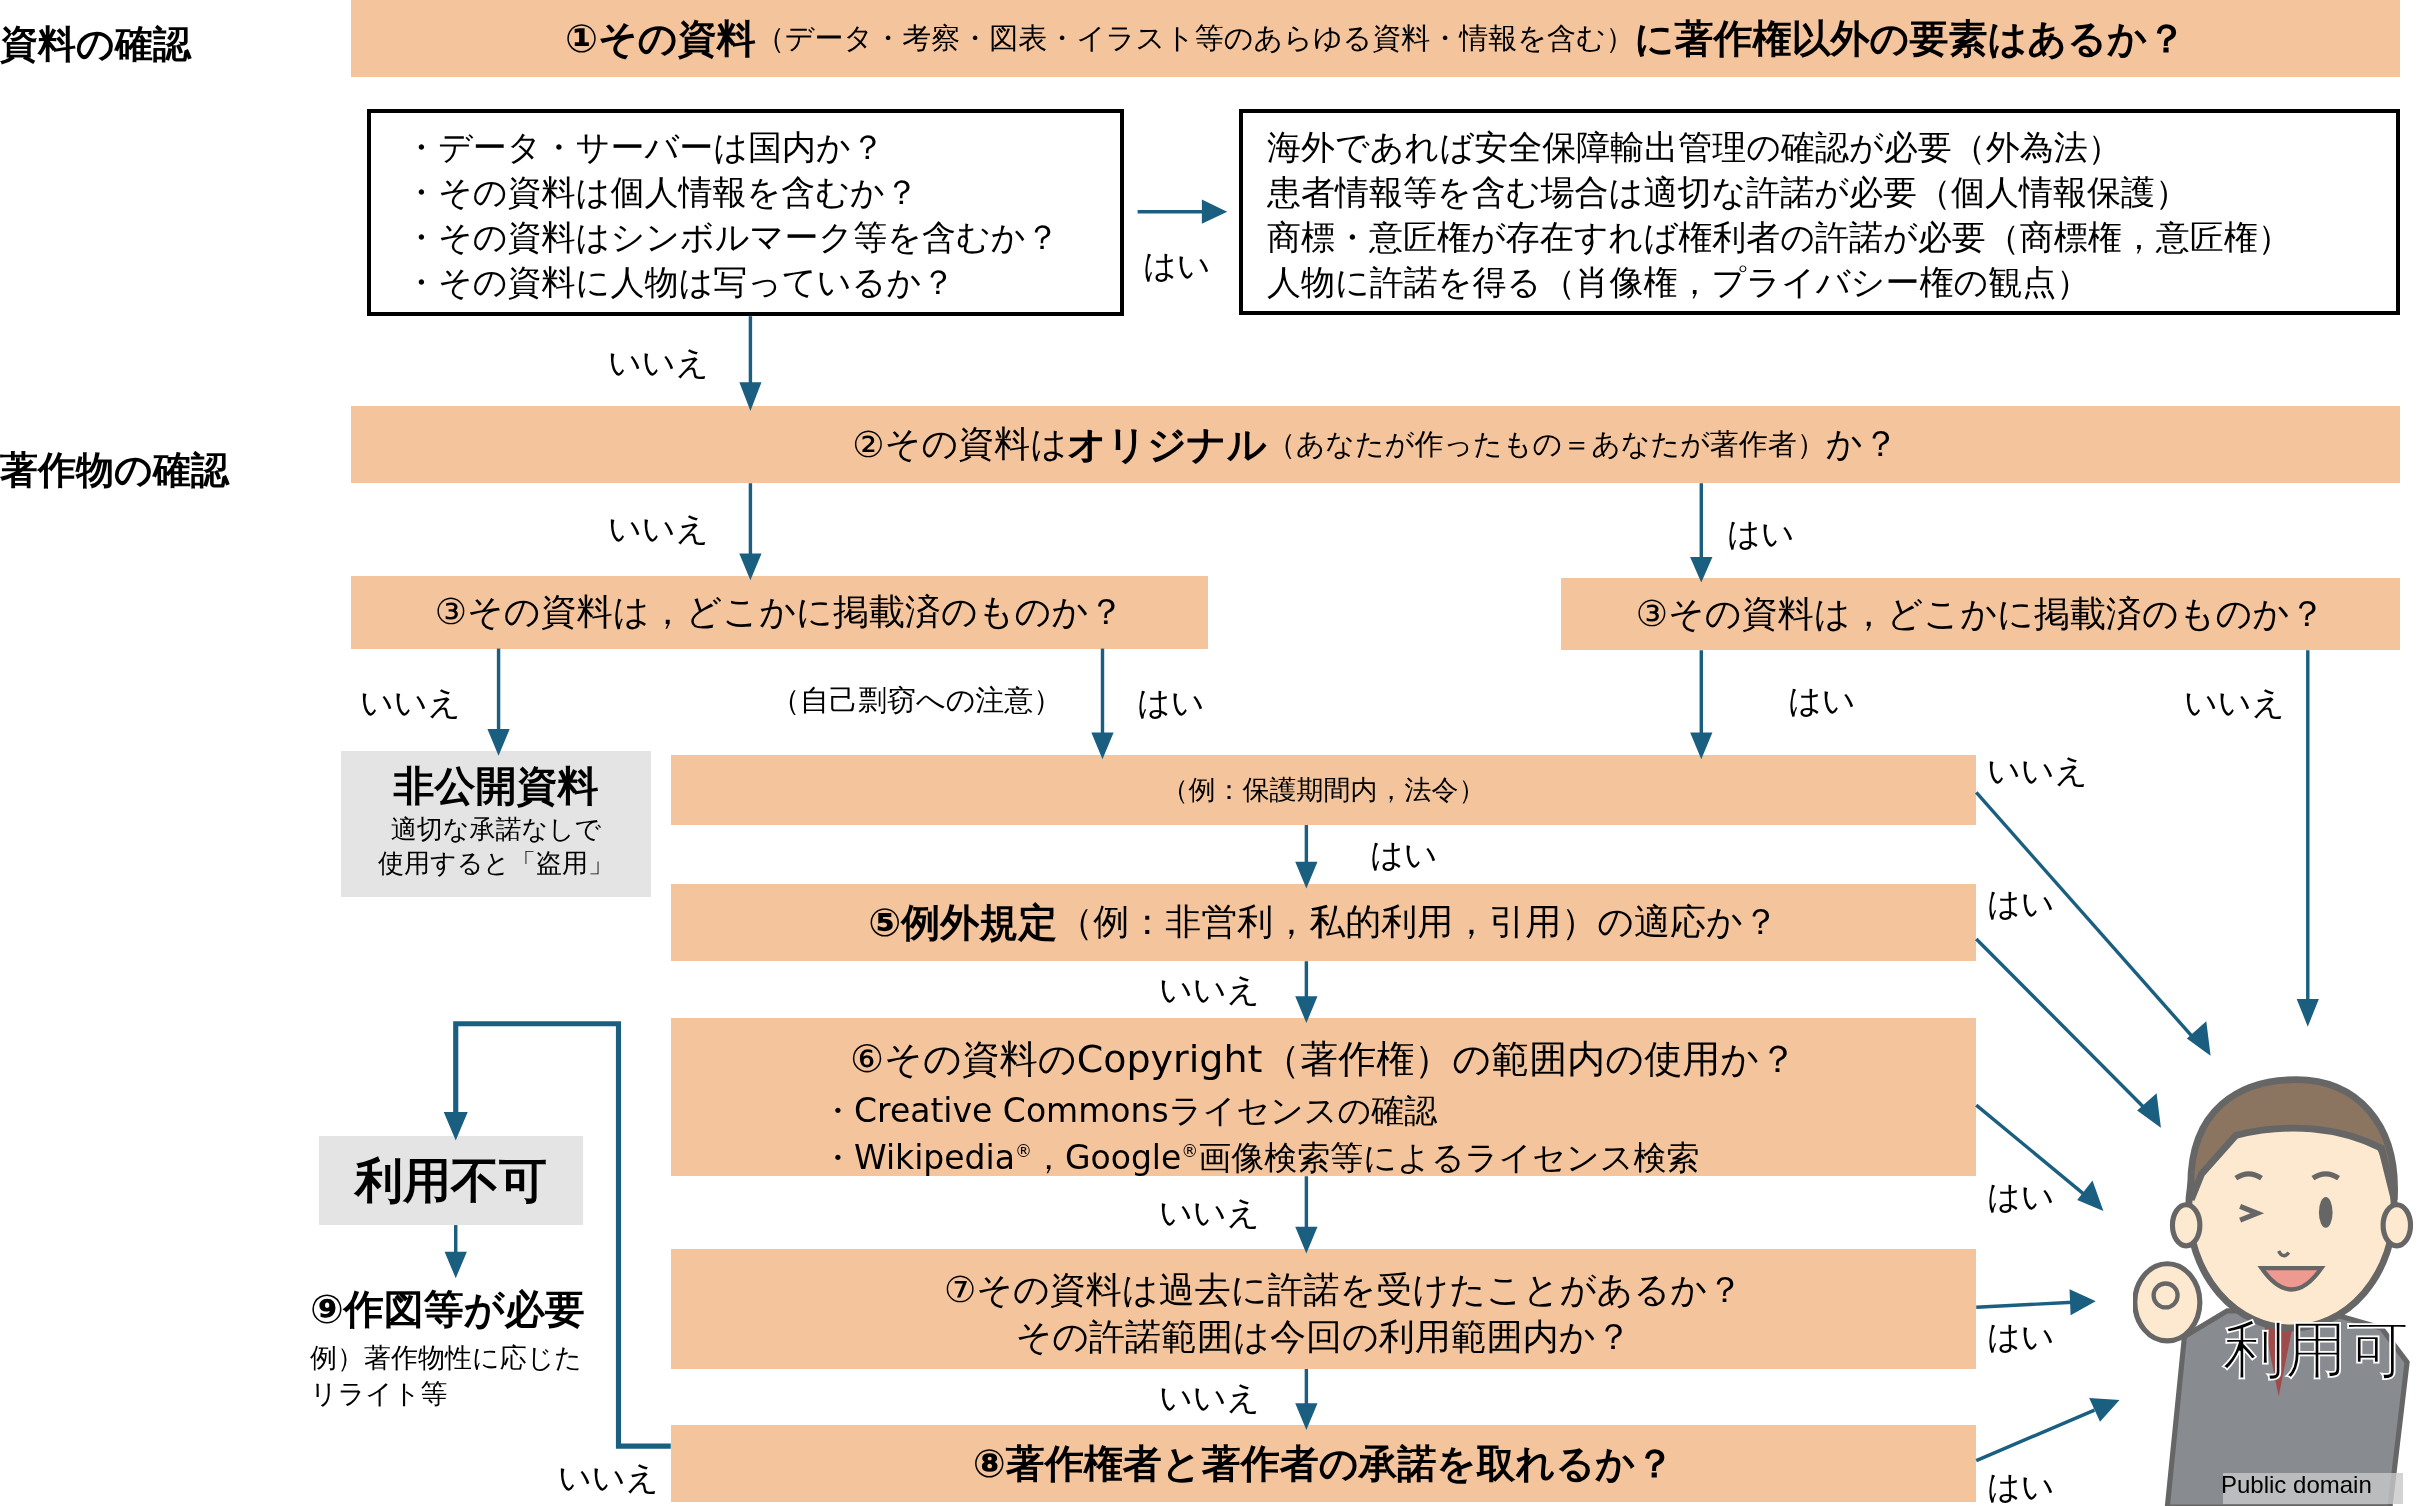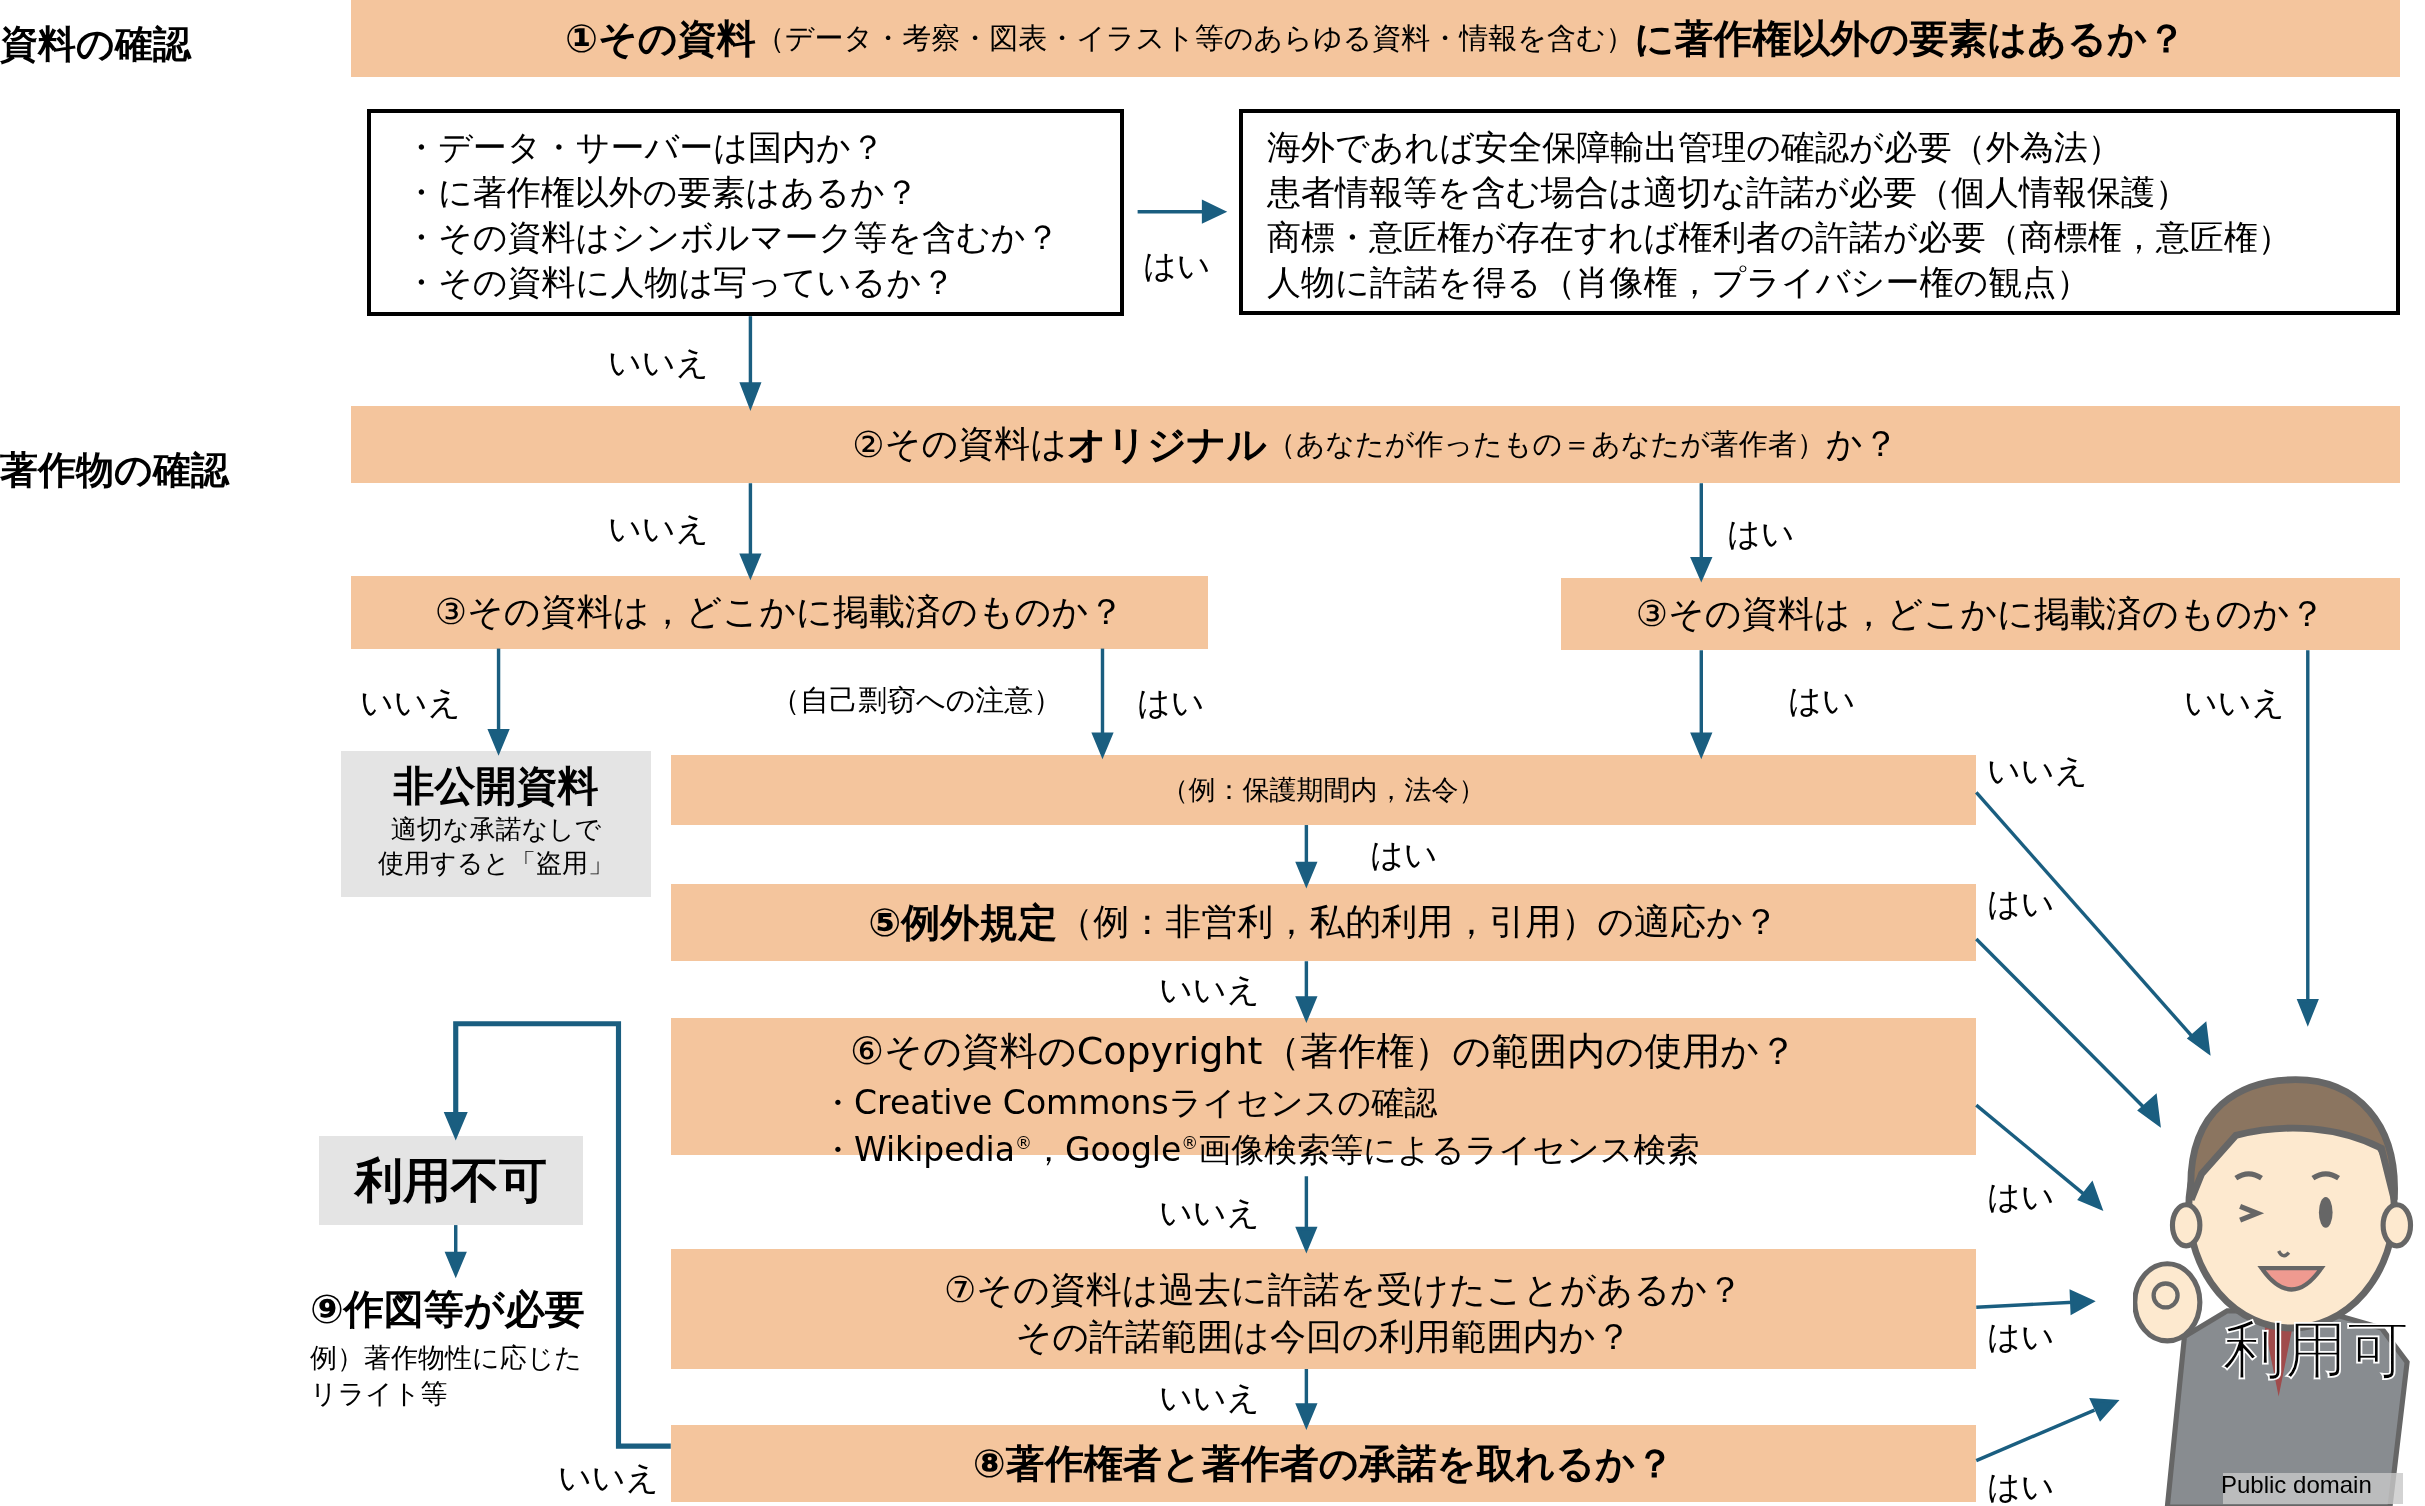--- a/index.html
+++ b/index.html
@@ -28,21 +28,21 @@
 
 <div class="box" style="left:351px;top:0;width:2049px;height:77px;">
   <span class="t-big">①</span>
   <span class="t-big">その資料</span>
   <span class="t-small">（データ・考察・図表・イラスト等のあらゆる資料・情報を含む）</span>
   <span class="t-big">に著作権以外の要素はあるか？</span>
 </div>
 
 <div class="outline" style="left:367px;top:109px;width:757px;height:207px;padding:12px 0 0 33px;">
   <div class="list">・データ・サーバーは国内か？</div>
-  <div class="list">・に著作権以外の要素はあるか？</div>
+  <div class="list">・その資料は個人情報を含むか？</div>
   <div class="list">・その資料はシンボルマーク等を含むか？</div>
   <div class="list">・その資料に人物は写っているか？</div>
 </div>
 
 <div class="outline" style="left:1239px;top:109px;width:1161px;height:206px;padding:12px 0 0 24px;">
   <div class="list">海外であれば安全保障輸出管理の確認が必要（外為法）</div>
   <div class="list">患者情報等を含む場合は適切な許諾が必要（個人情報保護）</div>
   <div class="list">商標・意匠権が存在すれば権利者の許諾が必要（商標権，意匠権）</div>
   <div class="list">人物に許諾を得る（肖像権，プライバシー権の観点）</div>
 </div>
@@ -83,21 +83,21 @@
 
 <div class="box" style="left:671px;top:884px;width:1305px;height:77px;">
   <span class="t-big">⑤</span>
   <span class="t-big">例外規定</span>
   <span class="t-mid">（例：非営利，私的利用，引用）</span>
   <span class="t-mid">の適応か？</span>
 </div>
 <div class="lbl" style="left:1987px;top:882px;">はい</div>
 <div class="lbl" style="left:1159px;top:968px;">いいえ</div>
 
-<div class="box" style="left:671px;top:1018px;width:1305px;height:137px;display:block;padding-top:8px;">
+<div class="box" style="left:671px;top:1018px;width:1305px;height:158px;display:block;padding-top:16px;">
   <div class="ul" style="font-size:38px;line-height:51px;">⑥その資料のCopyright（著作権）の範囲内の使用か？</div>
   <div style="text-align:left;padding-left:150px;font-size:33px;line-height:41px;margin-top:5.1px;">
     <div>・Creative Commonsライセンスの確認</div>
     <div>
       <span>・Wikipedia</span><sup style="font-size:17px;">®</sup><span>，Google</span><sup style="font-size:17px;">®</sup><span>画像検索等によるライセンス検索</span>
     </div>
   </div>
 </div>
 <div class="lbl" style="left:1987px;top:1175px;">はい</div>
 <div class="lbl" style="left:1159px;top:1191px;">いいえ</div>

